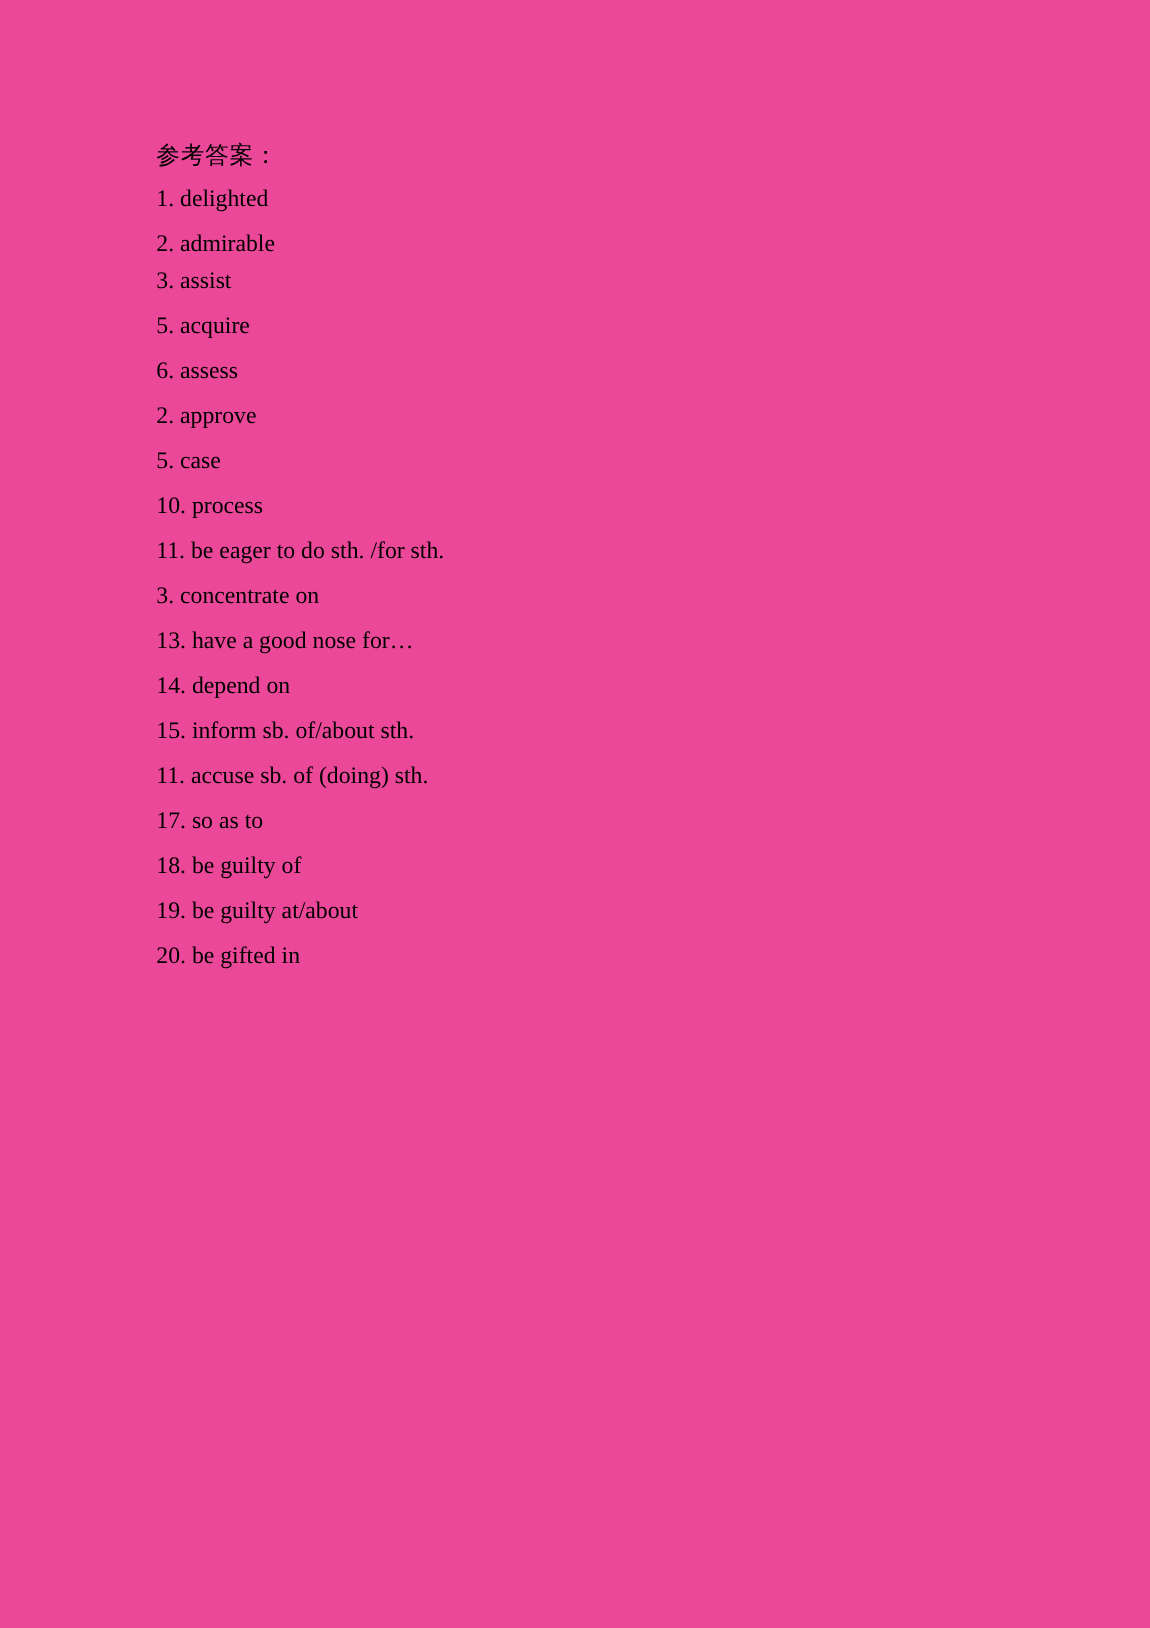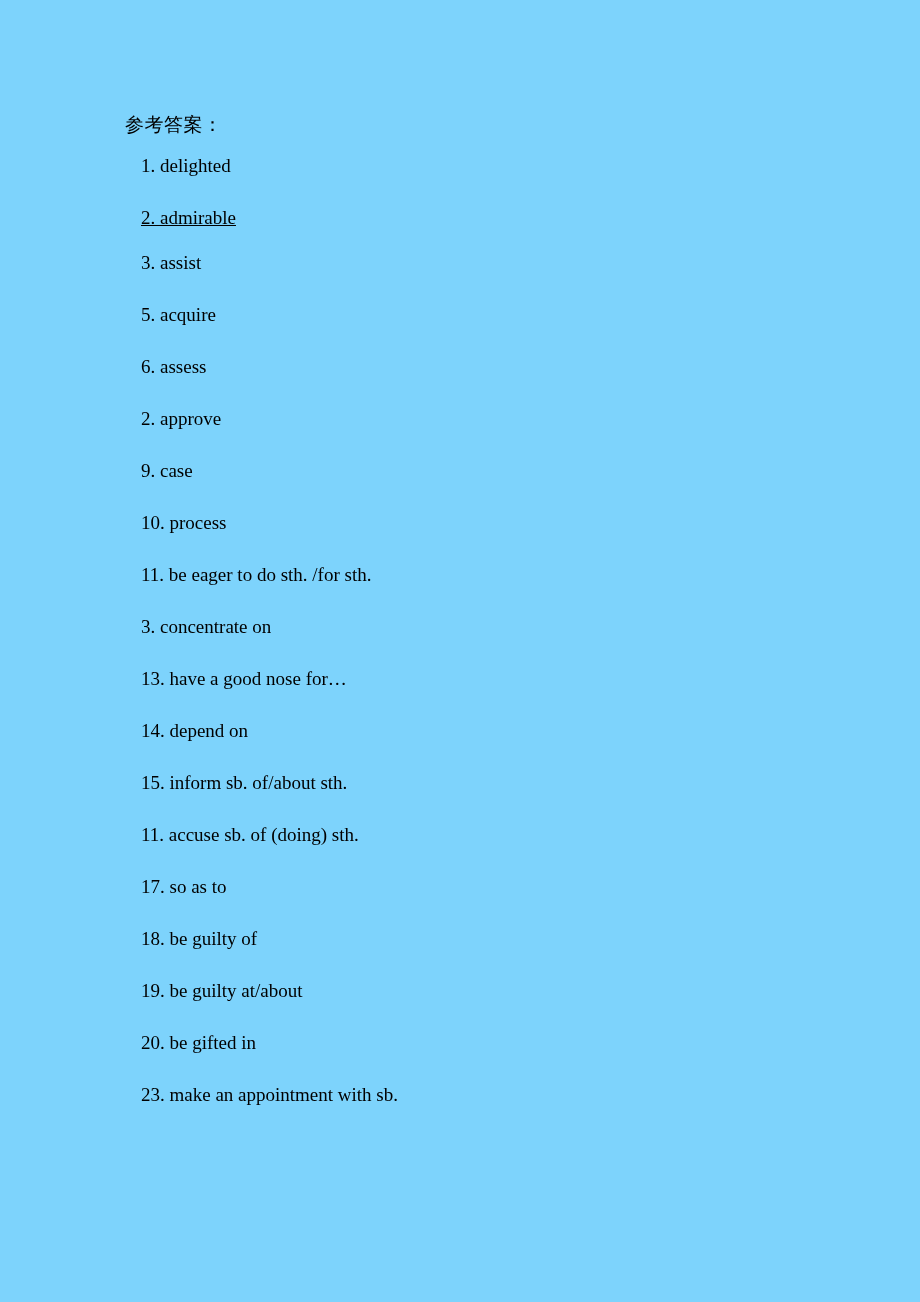--- a/index.html
+++ b/index.html
@@ -4,21 +4,21 @@
 <style>
   html, body {
     margin: 0;
     padding: 0;
     background: #ffffff;
   }
   .page {
     position: relative;
     width: 920px;
     height: 1302px;
-    background: #7dd3fc;
+    background: #ec4899;
     overflow: hidden;
     font-family: "Liberation Serif", "DejaVu Serif", serif;
     color: #000000;
   }
   .content {
     position: absolute;
     left: 125px;
     top: 112px;
     width: 700px;
   }
@@ -32,55 +32,53 @@
   }
   .answer-list {
     list-style: none;
     margin: 0;
     padding: 0;
   }
   .answer-item {
     font-size: 19px;
     line-height: 24px;
     color: #000000;
-    margin: 16px;
+    margin: 0;
     padding: 0;
     height: 36px;
     white-space: pre;
   }
   
   .answer-item.tight {
     height: 29px;
-    text-decoration: underline;
   }
 </style>
 </head>
 <body>
 
 <div class="page">
   <div class="content">
 
     <p class="doc-heading">参考答案：</p>
 
     <ol class="answer-list">
         <li class="answer-item">1. delighted</li>
         <li class="answer-item tight">2. admirable</li>
         <li class="answer-item">3. assist</li>
         <li class="answer-item">5. acquire</li>
         <li class="answer-item">6. assess</li>
         <li class="answer-item">2. approve</li>
-        <li class="answer-item">9. case</li>
+        <li class="answer-item">5. case</li>
         <li class="answer-item">10. process</li>
         <li class="answer-item">11. be eager to do sth. /for sth.</li>
         <li class="answer-item">3. concentrate on</li>
         <li class="answer-item">13. have a good nose for…</li>
         <li class="answer-item">14. depend on</li>
         <li class="answer-item">15. inform sb. of/about sth.</li>
         <li class="answer-item">11. accuse sb. of (doing) sth.</li>
         <li class="answer-item">17. so as to</li>
         <li class="answer-item">18. be guilty of</li>
         <li class="answer-item">19. be guilty at/about</li>
         <li class="answer-item">20. be gifted in</li>
-        <li class="answer-item">23. make an appointment with sb.</li>
       </ol>
 
   </div>
 </div>
 
 </body></html>

